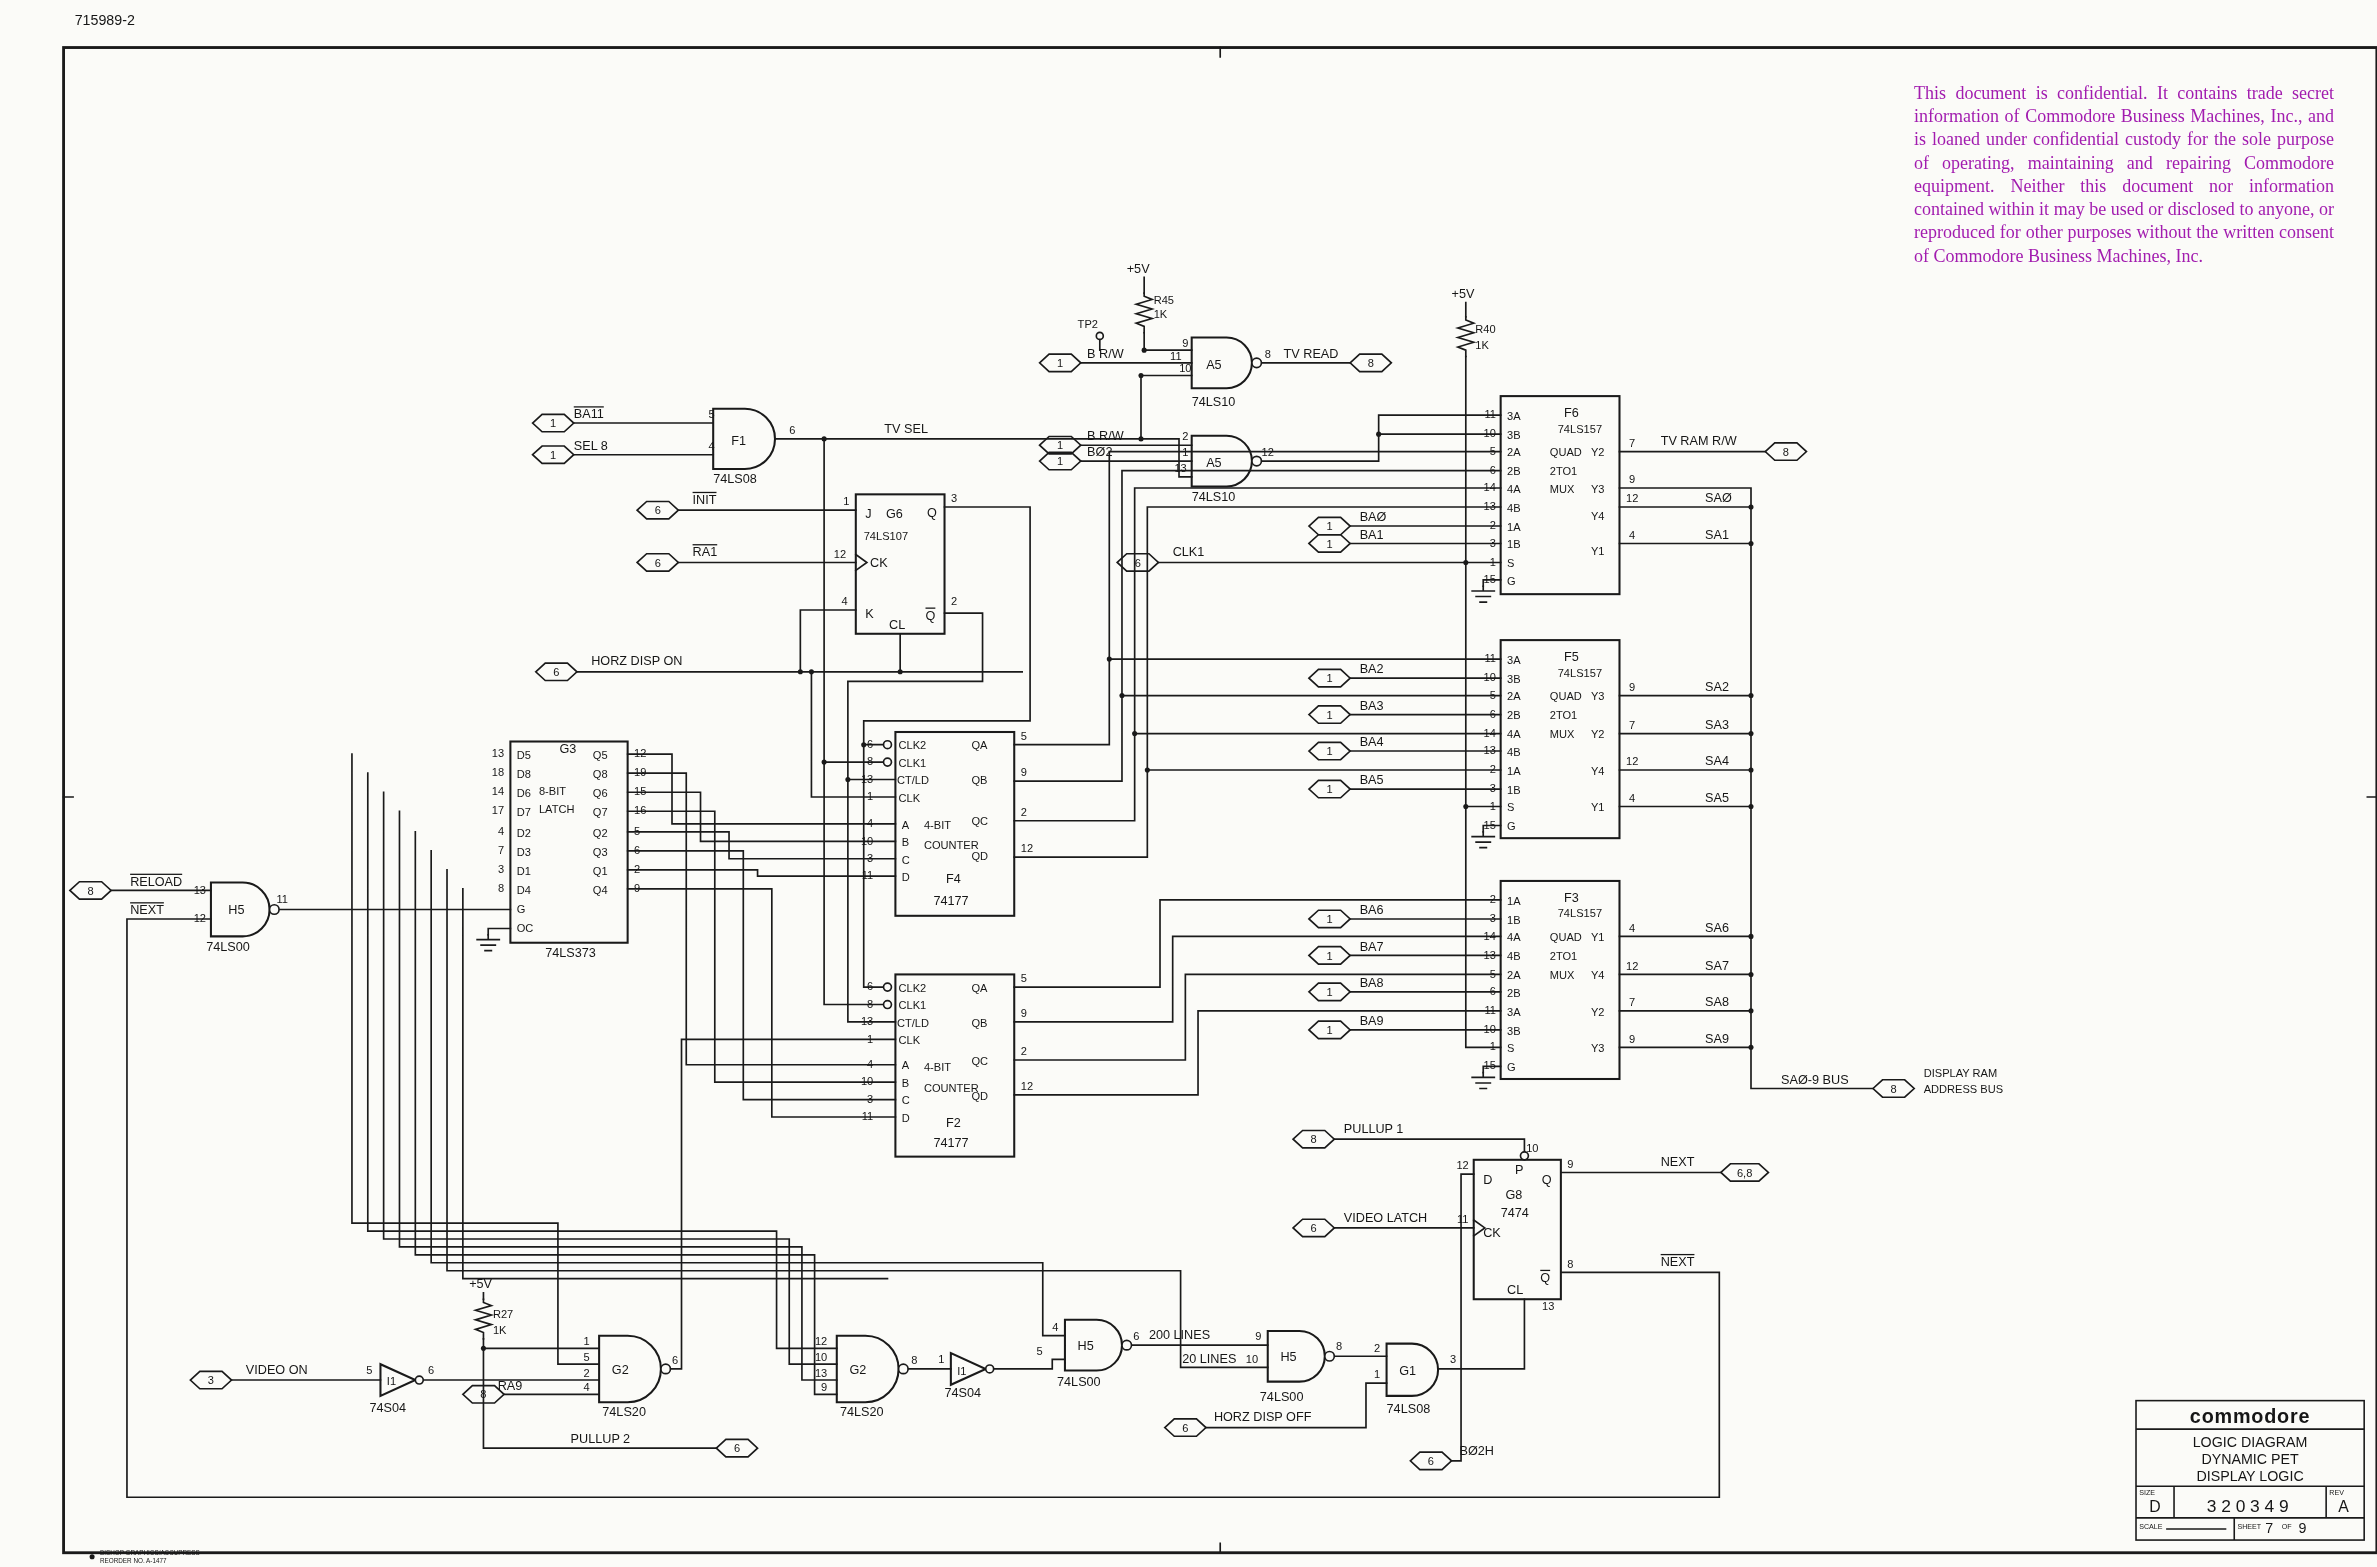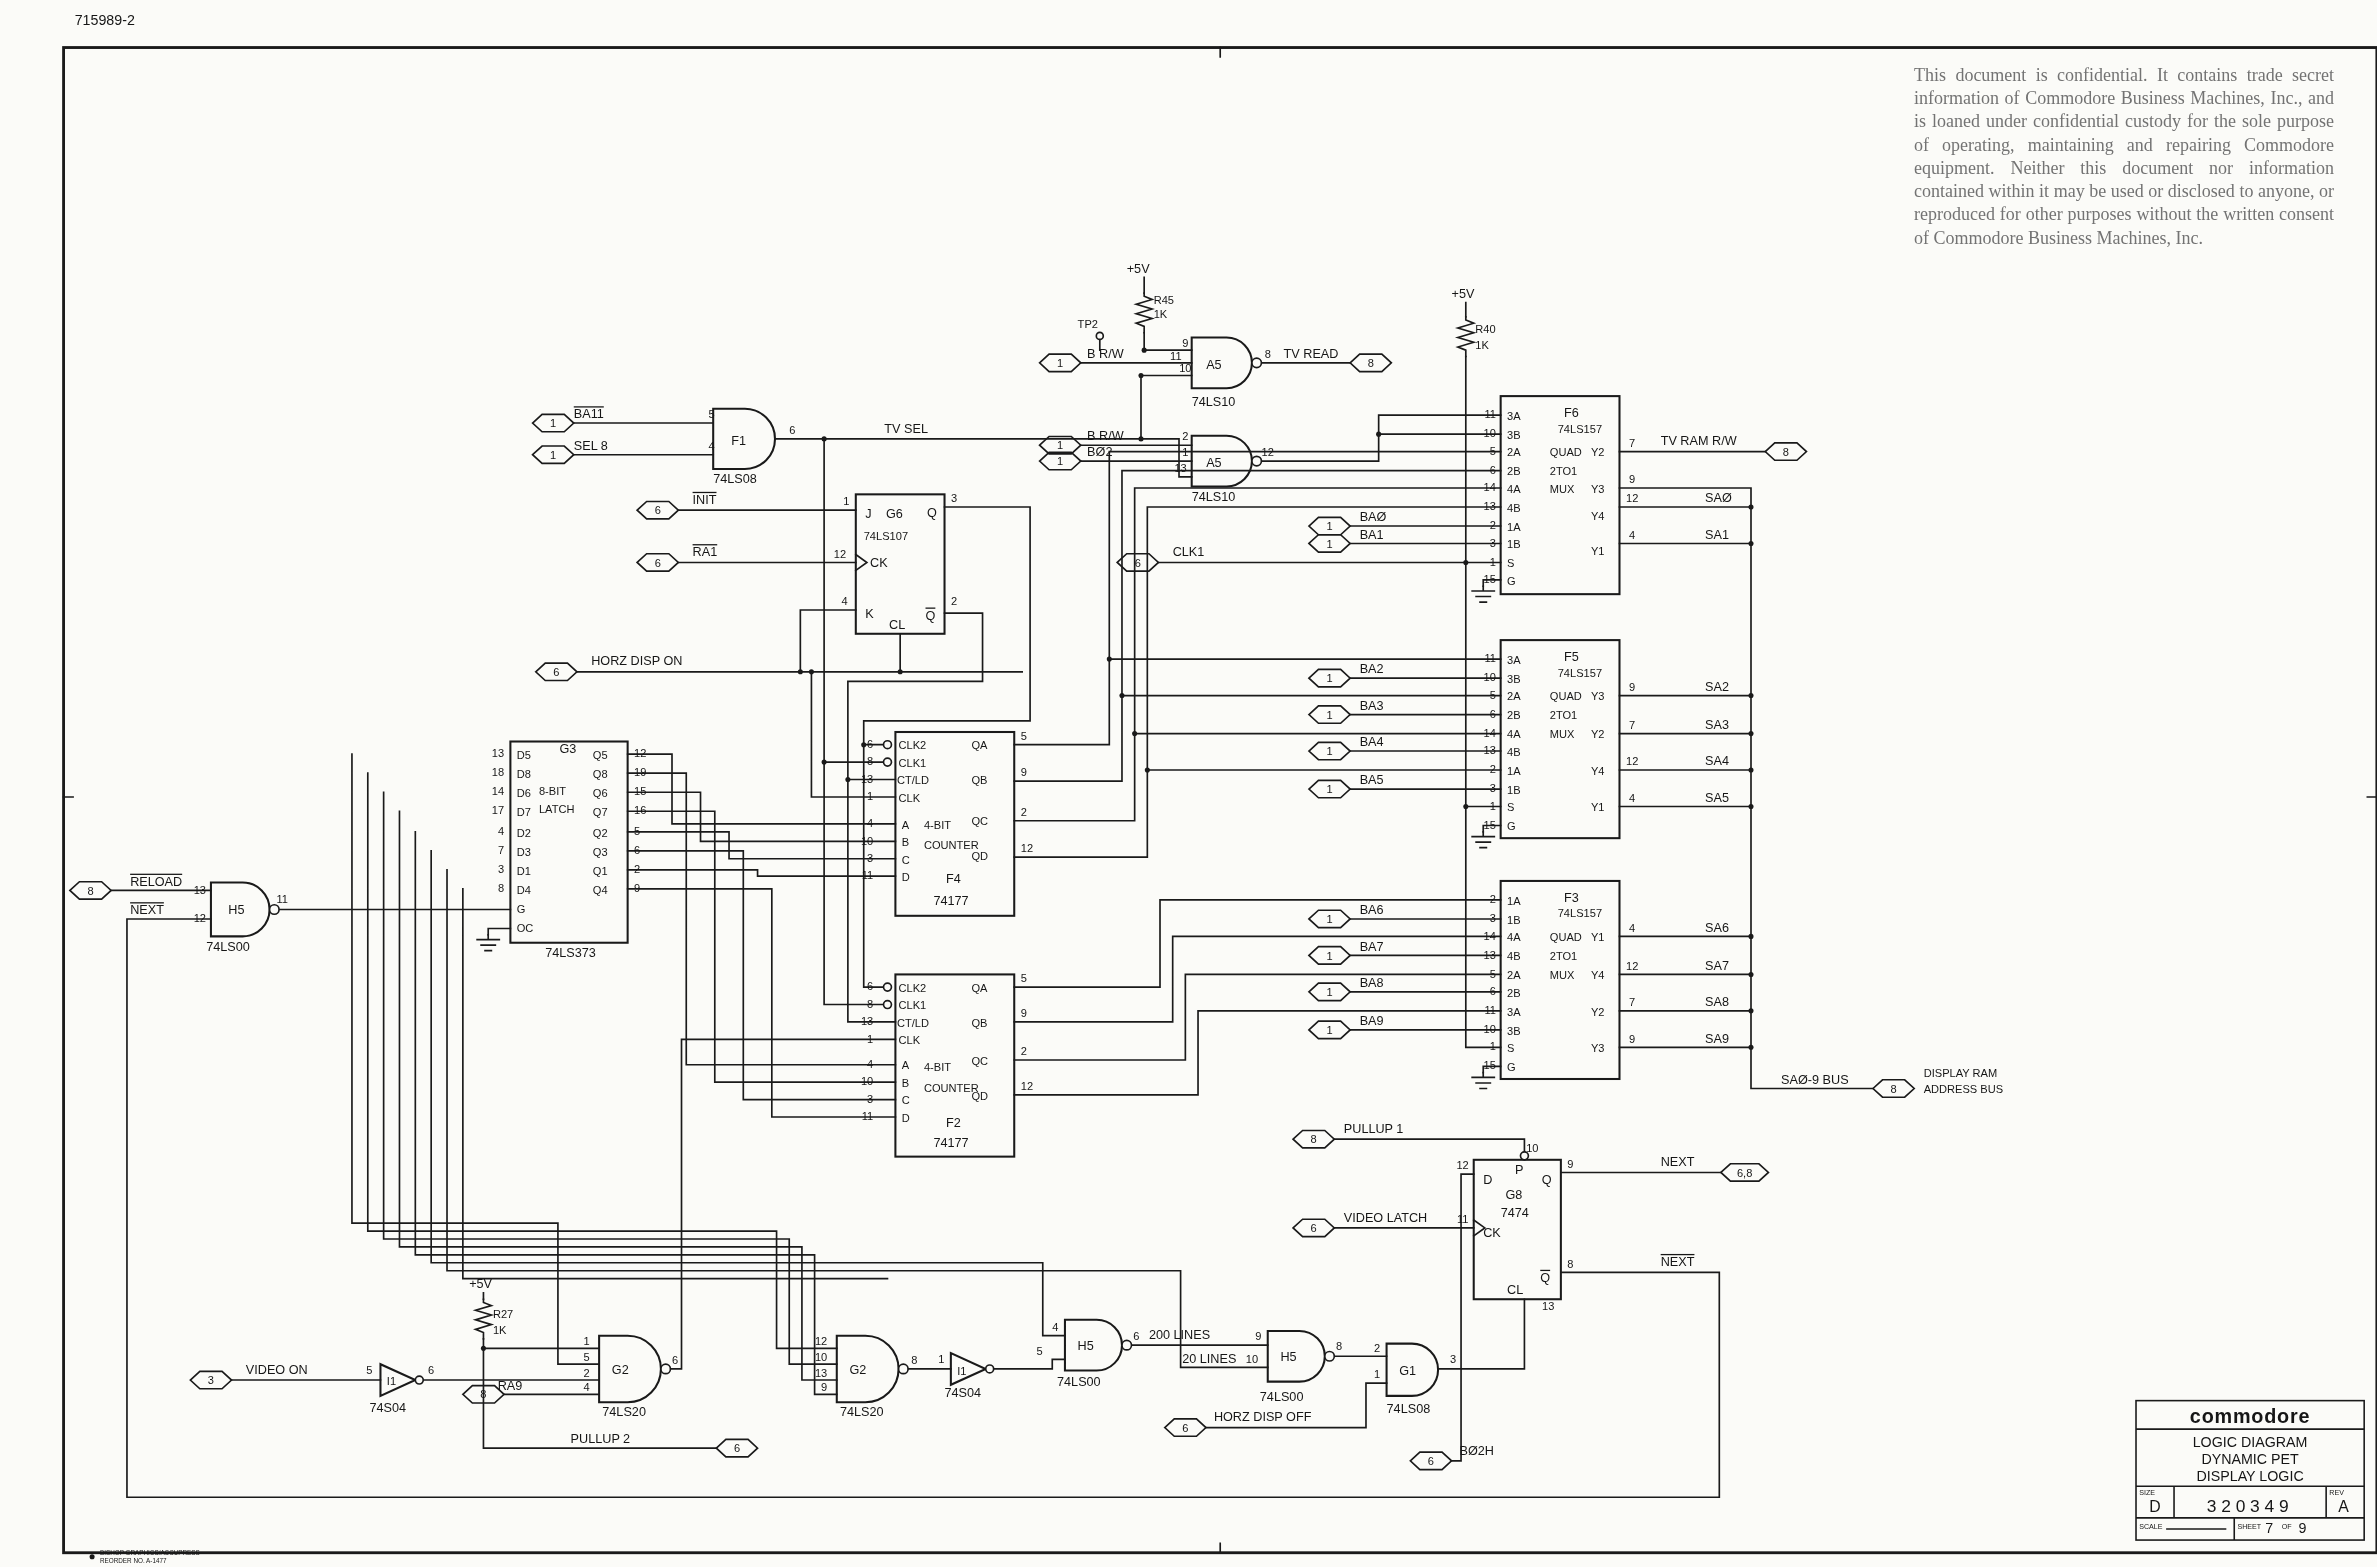--- a/index.html
+++ b/index.html
@@ -8,23 +8,23 @@
   svg text{font-family:"Liberation Sans",sans-serif;fill:#161616;}
   .w{fill:none;stroke:#1a1a1a;stroke-width:1.05;stroke-linecap:square;}
   .box{fill:none;stroke:#1a1a1a;stroke-width:1.3;}
   .gate{fill:none;stroke:#1a1a1a;stroke-width:1.3;}
   .bub{fill:#fbfbf8;stroke:#1a1a1a;stroke-width:1.05;}
   .dot{fill:#1a1a1a;}
   .flag{fill:none;stroke:#1a1a1a;stroke-width:1.05;}
   .border{fill:none;stroke:#1a1a1a;stroke-width:1.8;}
   .tbl{stroke:#1a1a1a;stroke-width:1;fill:none;}
   .confidential{
-    position:absolute;left:1914px;top:64px;width:420px;
+    position:absolute;left:1914px;top:82px;width:420px;
     font-family:"Liberation Serif",serif;font-size:18px;line-height:1.29;
-    text-align:justify;color:#737373;font-weight:500;
+    text-align:justify;color:#a21caf;font-weight:500;
   }
 </style>
 </head>
 <body>
 
 <div class="sheet">
 
   <svg width="2423" height="1567" viewBox="0 0 1529 989">
     <defs>
       <g id="gnd">

